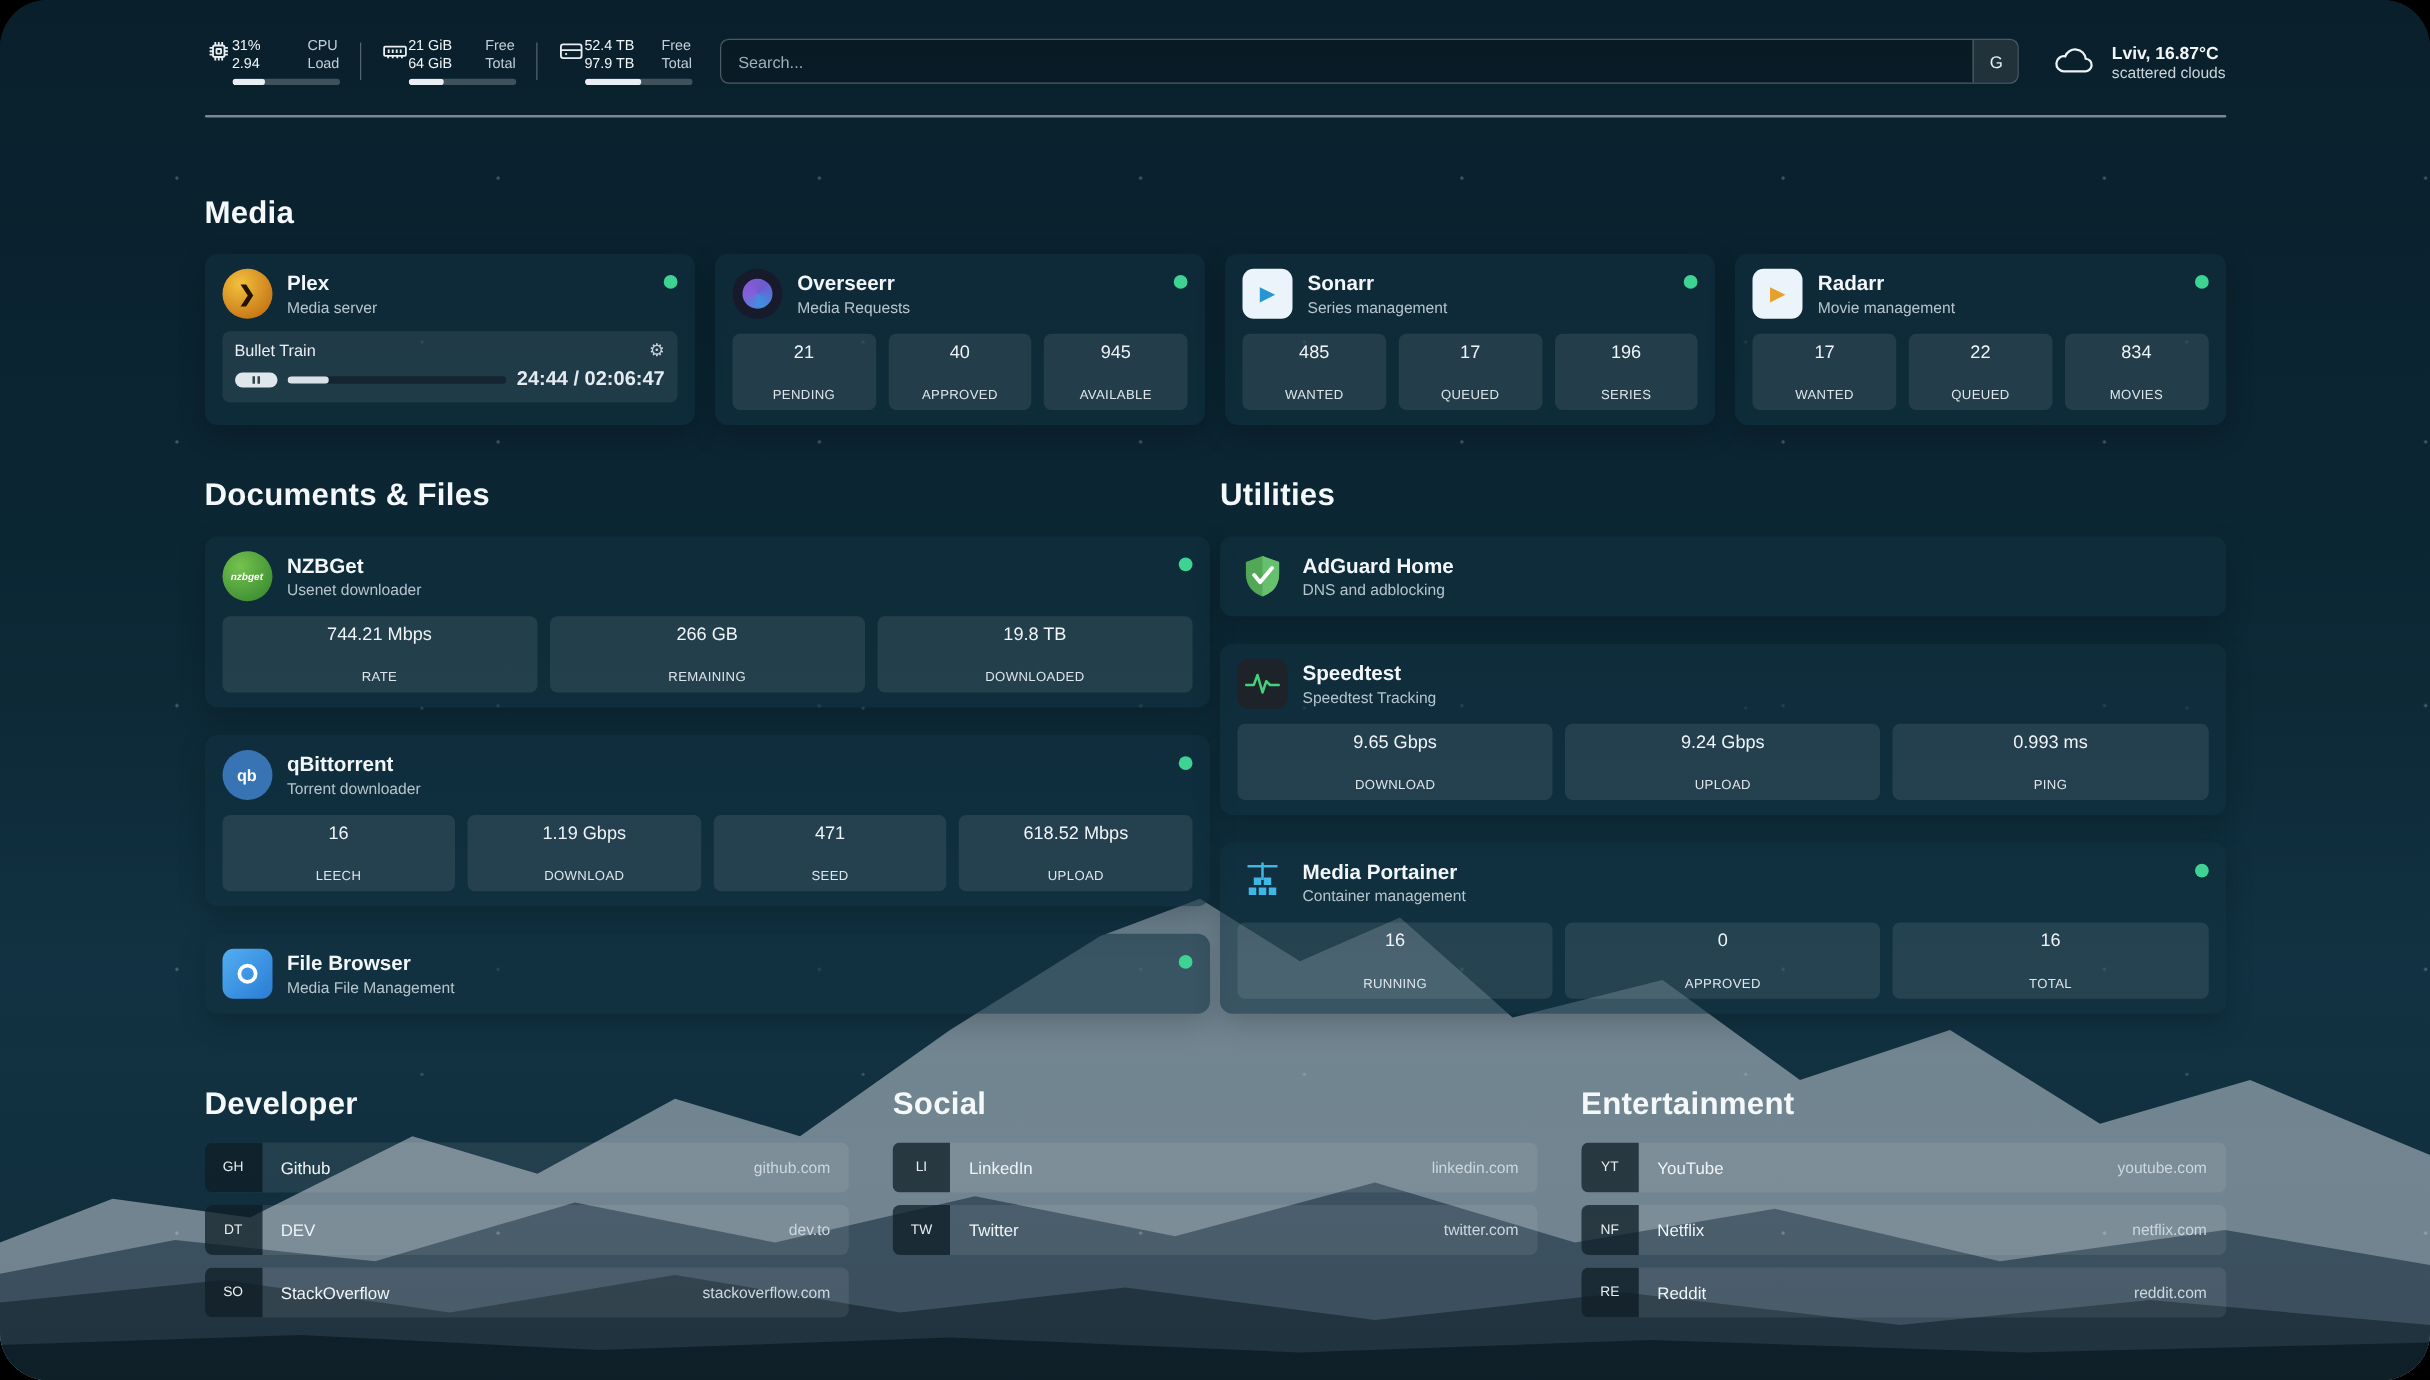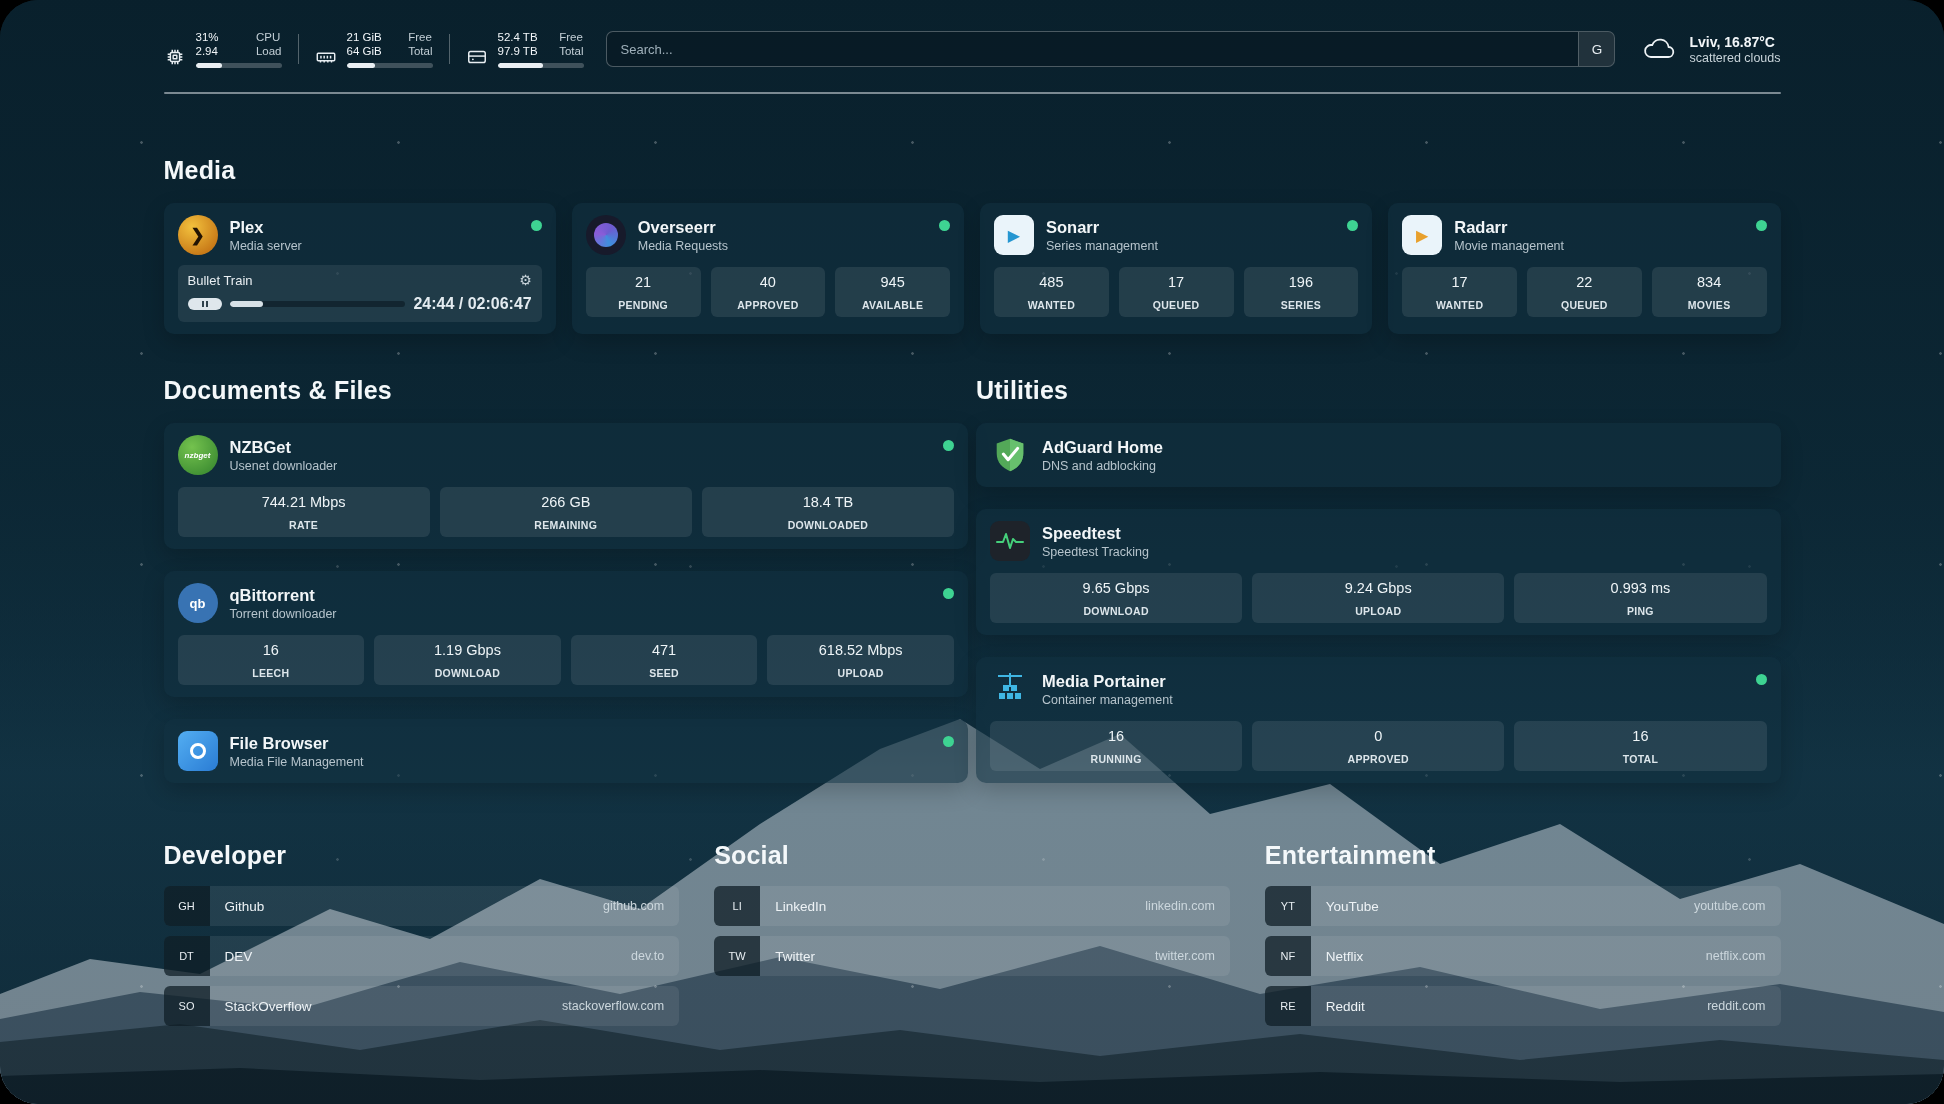--- a/index.html
+++ b/index.html
@@ -13,21 +13,21 @@
     background-image: radial-gradient(circle, rgba(255,255,255,.8) 1px, transparent 1.6px),
                       radial-gradient(circle, rgba(255,255,255,.55) 1px, transparent 1.6px);
     background-size: 257px 211px, 353px 293px; background-position: 13px 37px, 161px 127px; }
   .overlay { position:absolute; inset:0;
     background:linear-gradient(180deg, rgba(9,32,44,.90) 0%, rgba(11,37,50,.80) 40%, rgba(13,42,56,.42) 70%, rgba(8,25,35,.40) 100%); }
 
   .content { position:relative; width:1617px; margin:0 auto; padding-top:30px; color:#eef3f6; }
 
   
   .topbar { display:flex; align-items:center; }
-  .metric { display:flex; align-items:flex-end; gap:10px; }
+  .metric { display:flex; align-items:flex-start; }
   .m-icon { width:22px; height:22px; flex:none; }
   .m-body { width:86px; }
   .m-vals { display:flex; justify-content:space-between; }
   .m-col { display:flex; flex-direction:column; line-height:14px; font-size:11.5px; }
   .m-col span:first-child { color:#f2f6f9; }
   .m-col span:last-child { color:#f2f6f9; }
   .m-col.labels span { color:#c3cfd6; }
   .m-bar { margin-top:5px; height:5px; border-radius:3px; background:rgba(255,255,255,.22); overflow:hidden; }
   .m-fill { height:100%; background:#e9eef2; border-radius:3px; }
   .vsep { width:1px; height:30px; background:rgba(255,255,255,.30); margin:0 16px; }
@@ -54,21 +54,21 @@
   .card { background:rgba(18,49,63,.58); border-radius:10px; padding:12px 14px;
     box-shadow:0 8px 22px rgba(0,0,0,.20); cursor:pointer; }
   .card-head { display:flex; align-items:center; gap:12px; }
   .titles { display:flex; flex-direction:column; }
   .card-title { font-size:16.5px; font-weight:700; color:#f2f6f8; line-height:19px; }
   .card-sub { font-size:12.5px; color:#b6c4cc; margin-top:2px; }
   .status-dot { width:11px; height:11px; border-radius:50%; background:#3ed392; margin-left:auto; align-self:flex-start; margin-top:5px; flex:none; }
   .stats { display:grid; grid-auto-flow:column; grid-auto-columns:1fr; gap:10px; margin-top:12px; }
   .stat { background:rgba(255,255,255,.09); border-radius:6px; text-align:center; padding:7px 4px 6px; }
   .stat-value { font-size:14.5px; color:#eef4f7; }
-  .stat-label { font-size:10.5px; font-weight:700; color:#dde6eb; margin-top:9px; letter-spacing:.3px; }
+  .stat-label { font-size:10.5px; font-weight:400; color:#dde6eb; margin-top:20px; letter-spacing:.3px; }
 
   .media-grid { display:grid; grid-template-columns:repeat(4,1fr); gap:16px; margin-top:18px; }
   .section-media { margin-top:62px; }
   .two-col { display:grid; grid-template-columns:1fr 1fr; gap:8px; margin-top:42px; }
   .col .card { margin-top:18px; }
   .col .card + .card { margin-top:22px; }
 
   
   .app-icon { width:40px; height:40px; flex:none; display:flex; align-items:center; justify-content:center; }
   .ic-plex { border-radius:50%; background:radial-gradient(circle at 35% 30%, #f3c13d, #c87a18 75%); color:#221303; font-size:17px; font-weight:700; }
@@ -346,21 +346,21 @@
           <div class="stats">
             <div class="stat">
                 <div class="stat-value">744.21 Mbps</div>
                 <div class="stat-label">RATE</div>
               </div>
             <div class="stat">
                 <div class="stat-value">266 GB</div>
                 <div class="stat-label">REMAINING</div>
               </div>
             <div class="stat">
-                <div class="stat-value">18.4 TB</div>
+                <div class="stat-value">19.8 TB</div>
                 <div class="stat-label">DOWNLOADED</div>
               </div>
           </div>
         </div>
 
         <div class="card">
           <div class="card-head">
             <div class="app-icon ic-qbittorrent">qb</div>
             <div class="titles">
               <div class="card-title">qBittorrent</div>

